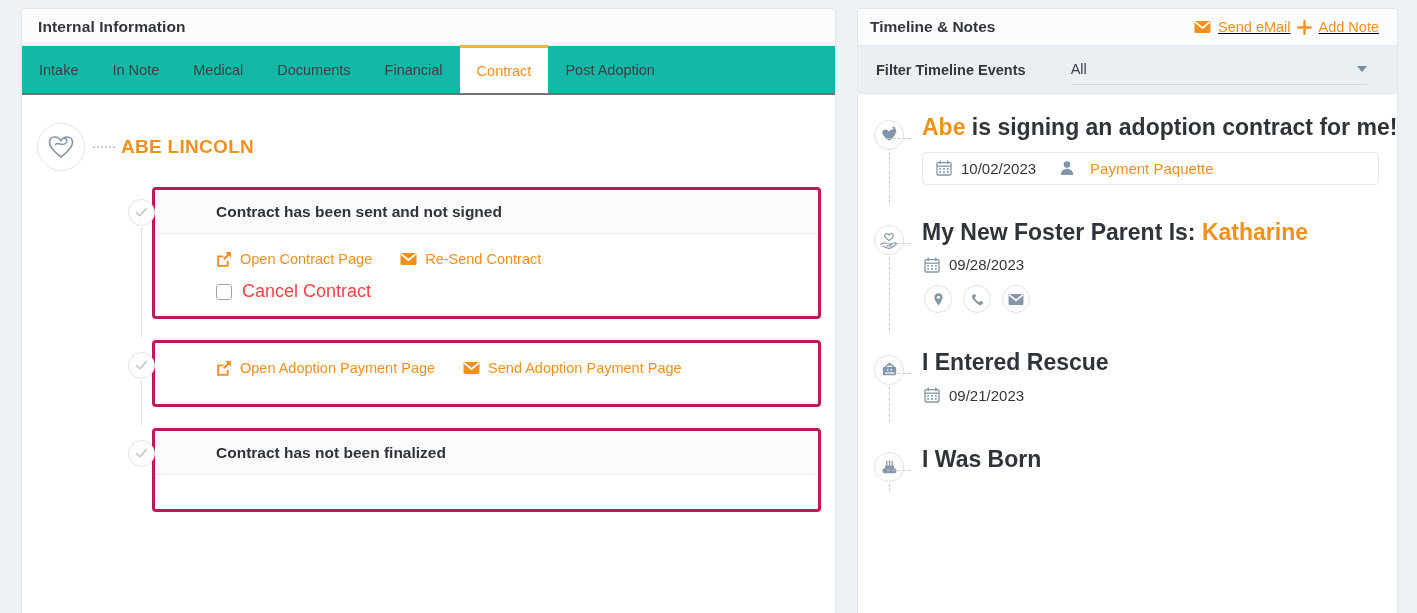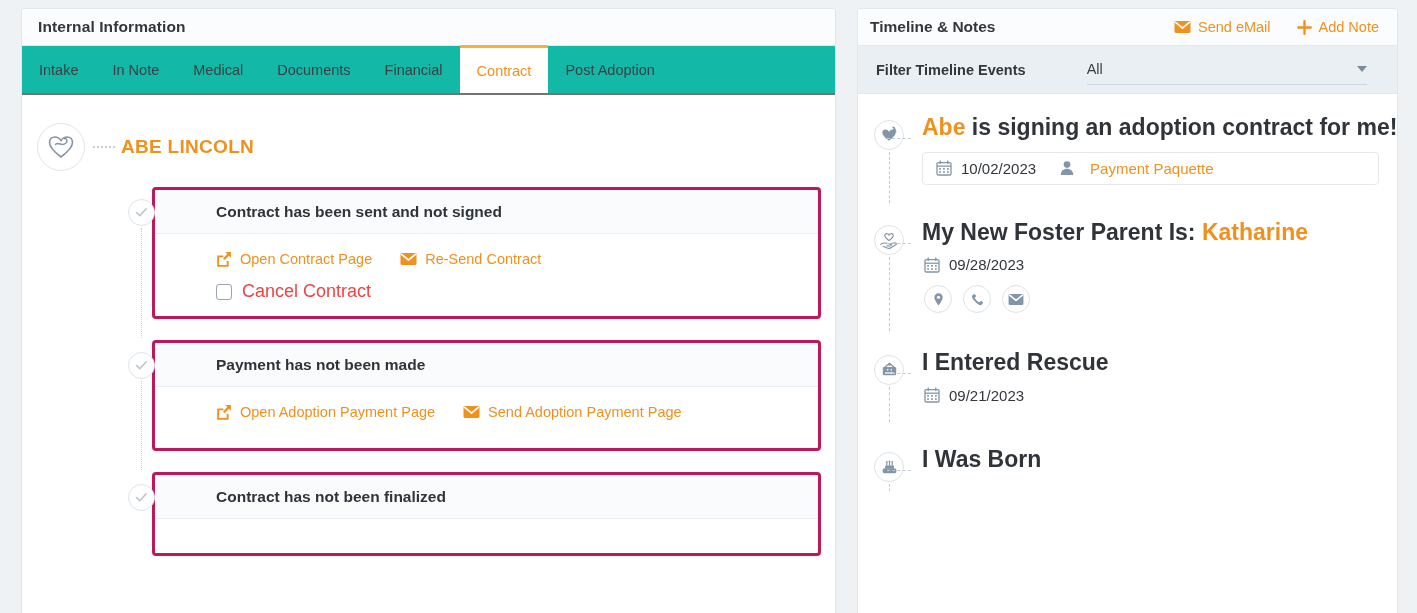--- a/index.html
+++ b/index.html
@@ -127,34 +127,34 @@
     border-radius: 3px;
     overflow: hidden;
   }
   .tl-header {
     height: 37px; background: #fbfcfd;
     border-bottom: 1px solid #e3e9ee;
     display: flex; align-items: center;
     padding: 0 18px 0 12px;
   }
   .tl-header-title { font-size: 15.5px; font-weight: bold; color: #33373d; }
-  .tl-header-actions { margin-left: auto; display: flex; align-items: center; gap: 26px; }
+  .tl-header-actions { margin-left: auto; display: flex; align-items: center; gap: 6px; text-decoration: underline; }
   .tl-action {
     display: inline-flex; align-items: center; gap: 7px;
     color: #f0911e; font-size: 14.5px; cursor: pointer;
   }
   .filter-bar {
     height: 48px; background: #e9eff3;
     border-bottom: 1px solid #dfe6ec;
     display: flex; align-items: center;
     padding: 0 30px 0 18px;
   }
   .filter-label { font-size: 14.5px; font-weight: bold; color: #33373d; }
   .filter-select {
-    margin-left: 61px; flex: 1;
+    margin-left: 45px; flex: 1;
     border-bottom: 1px solid #cfd8e0;
     height: 30px; display: flex; align-items: center;
     cursor: pointer;
   }
   .filter-value { font-size: 14.5px; color: #3a3f46; }
   .caret {
     margin-left: auto;
     width: 0; height: 0;
     border-left: 5px solid transparent;
     border-right: 5px solid transparent;
@@ -277,23 +277,20 @@
           </div>
         </div>
 
         <div class="card">
           <div class="card-check">
             <svg width="13" height="11" viewBox="0 0 13 11">
               <path d="M1.5 5.5 L4.7 8.8 L11.2 1.7" fill="none" stroke="#b9c2cb" stroke-width="1.5" stroke-linecap="round" stroke-linejoin="round"></path>
             </svg>
           </div>
           <div class="card-dotline"></div>
-          <div class="card-head">
-            <span class="card-head-title">Payment has not been made</span>
-          </div>
           <div class="card-body">
             <div class="link-row">
               <span class="act-link">
                 <span>
                   <svg width="16" height="16" viewBox="0 0 16 16">
                     <path d="M1.2 4.4 h6.2 v1.9 H3.1 v7.6 h7.6 v-4 h1.9 v5.9 H1.2 Z" fill="#f0911e"></path>
                     <path d="M9.3 1.1 h5.6 v5.6 l-2-2 -4.3 4.3 -1.6-1.6 4.3-4.3 Z" fill="#f0911e"></path>
                   </svg>
                 </span>
                 <span>Open Adoption Payment Page</span>

